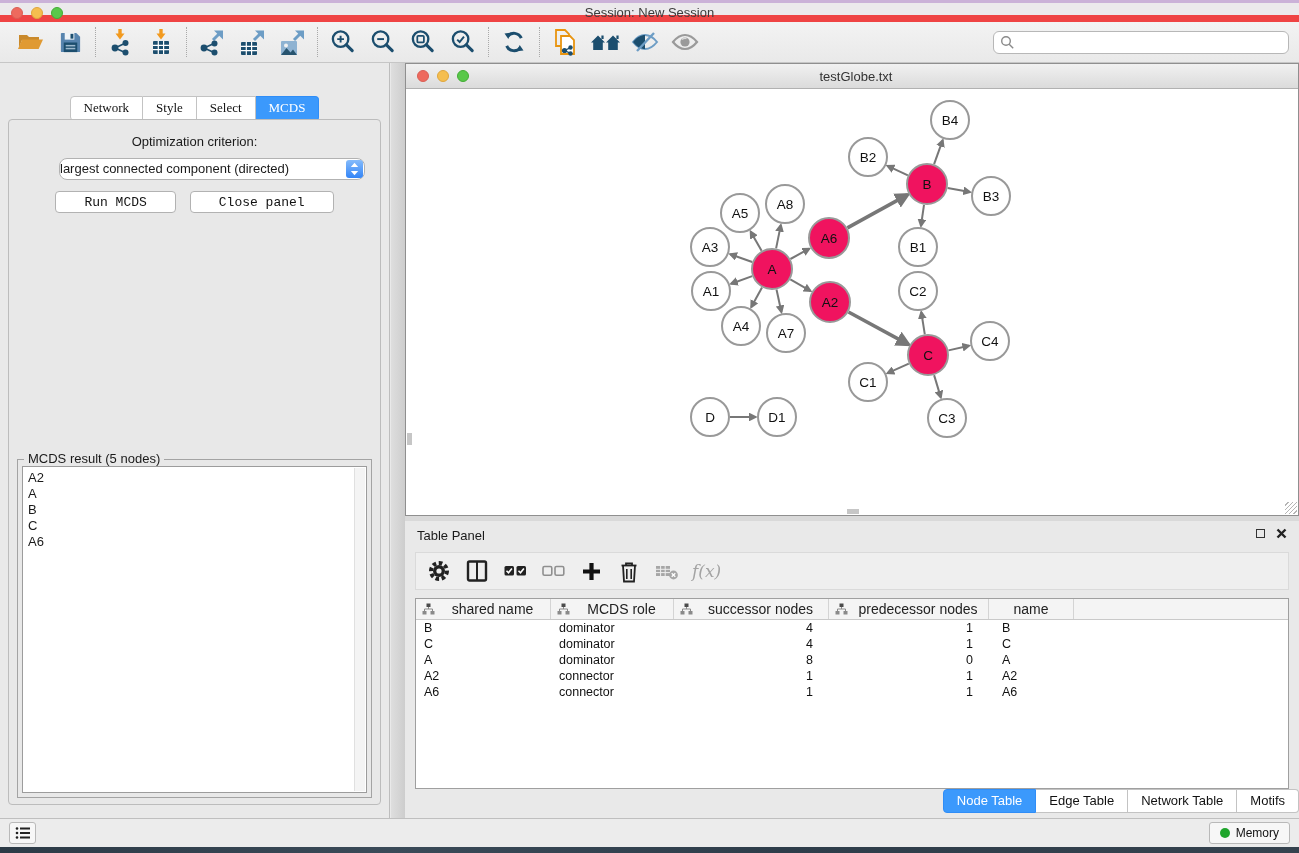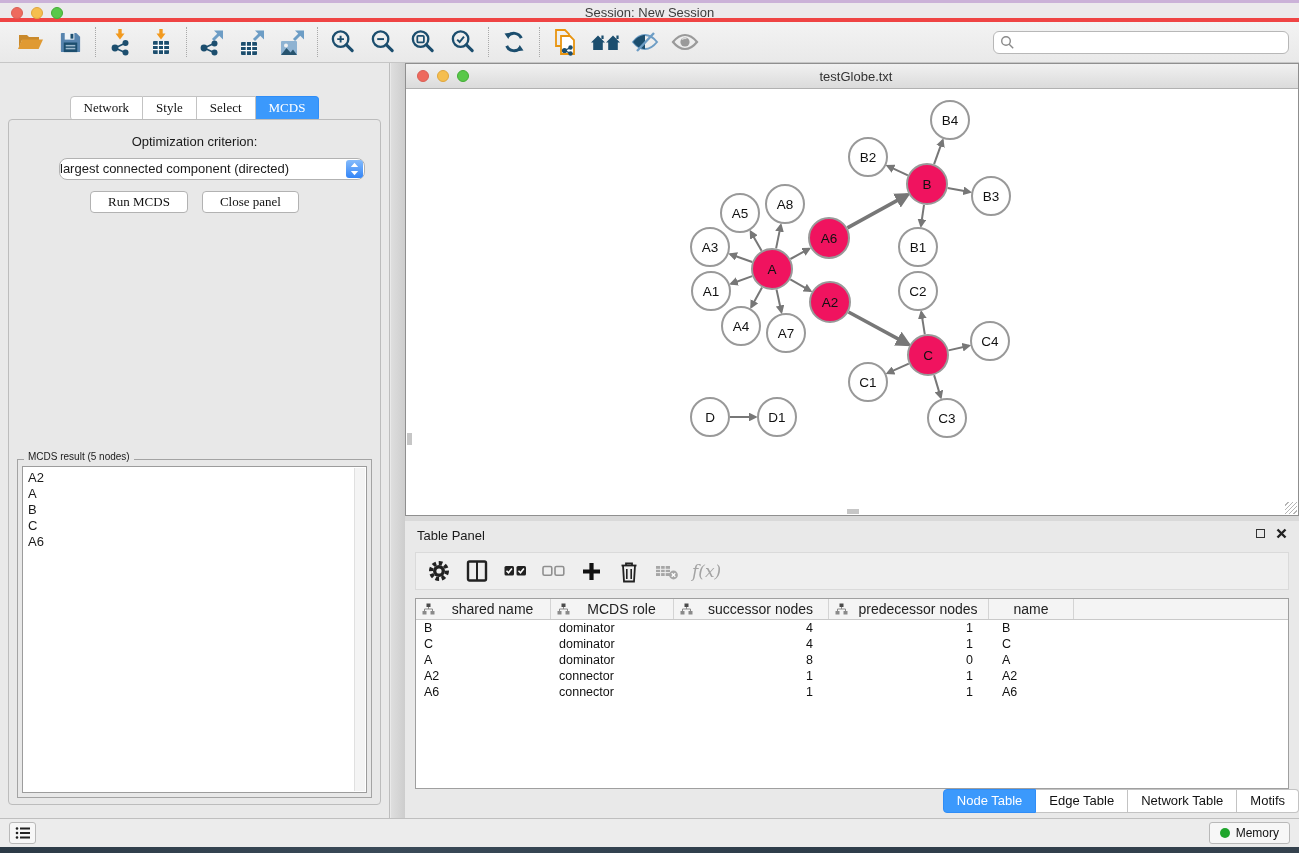--- a/index.html
+++ b/index.html
@@ -4,21 +4,21 @@
 <style>
   * { margin:0; padding:0; box-sizing:border-box; }
   html,body { background:#444; }
   .app {
     position:relative; width:1299px; height:853px; overflow:hidden;
     font-family:"Liberation Sans", sans-serif; font-size:13px; color:#1a1a1a;
     background:#e9e9e9; user-select:none;
   }
   
   .titlebar { position:absolute; left:0; top:0; width:1299px; height:22px;
-    background:#eceaec; border-bottom:4px solid #ef4444; }
+    background:#eceaec; border-bottom:7px solid #ef4444; }
   .purple-strip { position:absolute; left:0; top:0; width:100%; height:3px; background:#cbb2d8; }
   .lights { position:absolute; left:11px; top:7px; display:flex; gap:8px; }
   .light { width:12px; height:12px; border-radius:50%; }
   .light.red { background:#ee6a5e; border:1px solid #d95f55;}
   .light.yellow { background:#f5be4f; border:1px solid #dfa63c;}
   .light.green { background:#59c84a; border:1px solid #43ad35;}
   .win-title { position:absolute; left:0; right:0; top:5px; text-align:center; color:#3c3c3c; font-size:13px; }
   
   .toolbar { position:absolute; left:0; top:22px; width:1299px; height:41px;
     background:linear-gradient(#f3f3f3,#e9e9e9); border-bottom:1px solid #c6c6c6;
@@ -45,23 +45,23 @@
     background:#e8e8e8; border:1px solid #bcbcbc; border-radius:4px; }
   .opt-label { position:absolute; left:0; right:0; top:14px; text-align:center; }
   .criterion-select { position:absolute; left:50px; top:38px; width:306px; height:22px;
     background:#fff; border:1px solid #b2b2b2; border-radius:8px; line-height:20px; }
   .stepper { position:absolute; right:1px; top:1px; bottom:1px; width:17px; border-radius:3px;
     background:linear-gradient(#85bbfb,#3385f7); display:flex; flex-direction:column;
     align-items:center; justify-content:center; gap:2px; }
   .stepper svg { display:block; }
   .cp-buttons { position:absolute; left:0; right:0; top:71px; display:flex; justify-content:center; gap:14px; }
   .cp-btn { background:#fff; border:1px solid #b2b2b2; border-radius:4px; height:22px;
-    padding:0 17px; font-size:13px; font-family:Liberation Serif, serif; color:#111; }
+    padding:0 28px; font-size:13px; font-family:Liberation Mono, monospace; color:#111; }
   .result-group { position:absolute; left:8px; right:8px; top:339px; bottom:6px; border:1px solid #a3a3a3; }
-  .result-legend { position:absolute; left:6px; top:-9px; background:#e8e8e8; padding:0 4px; font-size:10px; }
+  .result-legend { position:absolute; left:6px; top:-9px; background:#e8e8e8; padding:0 4px; font-size:13px; }
   .result-list { position:absolute; left:4px; right:4px; top:6px; bottom:4px; background:#fff;
     border:1px solid #9c9c9c; padding:3px 0 0 5px; font-size:13px; line-height:16px; overflow:hidden; }
   .result-scrollbar { position:absolute; top:1px; bottom:1px; right:1px; width:11px;
     background:#f4f4f4; border-left:1px solid #e0e0e0; }
   
   .v-divider { position:absolute; left:391px; top:63px; width:14px; height:755px;
     background:linear-gradient(90deg,#dedede,#cdcdcd); }
   
   .right-col { position:absolute; left:405px; top:63px; width:894px; height:755px; background:#d9d9d9; }
   .net-window { position:absolute; left:0; top:0; width:894px; height:453px;

